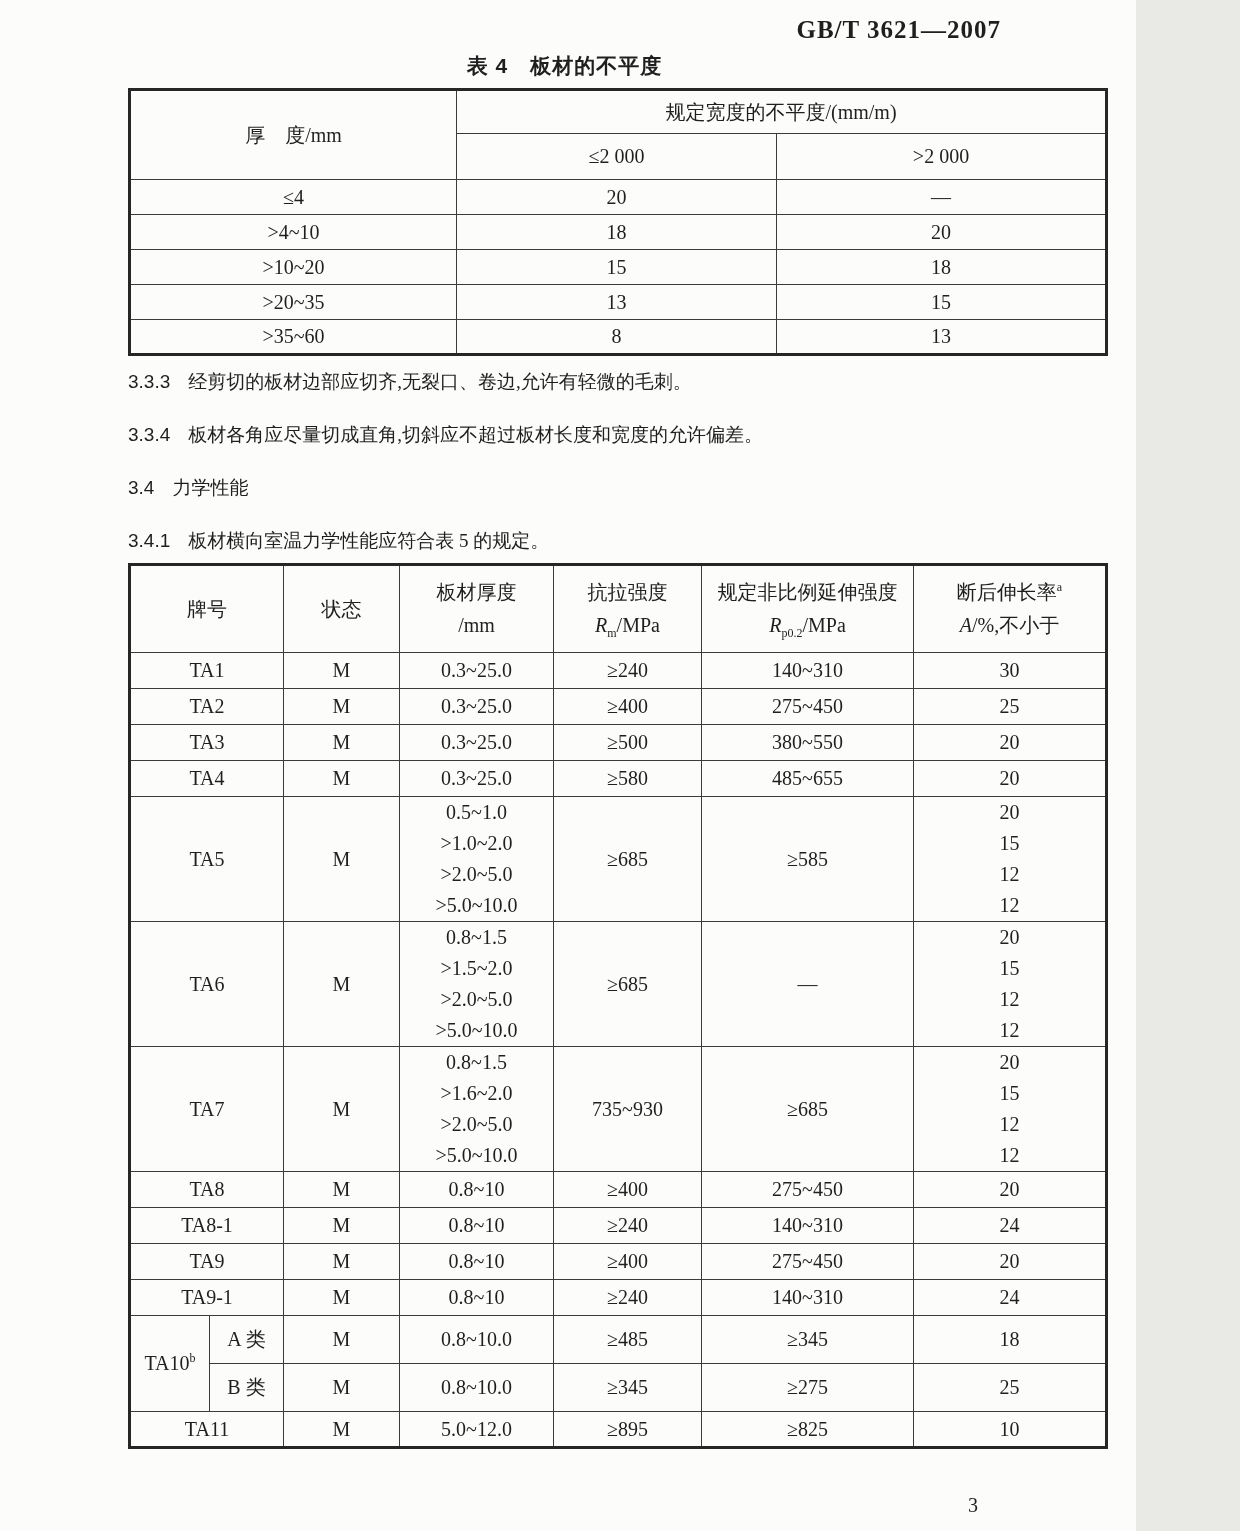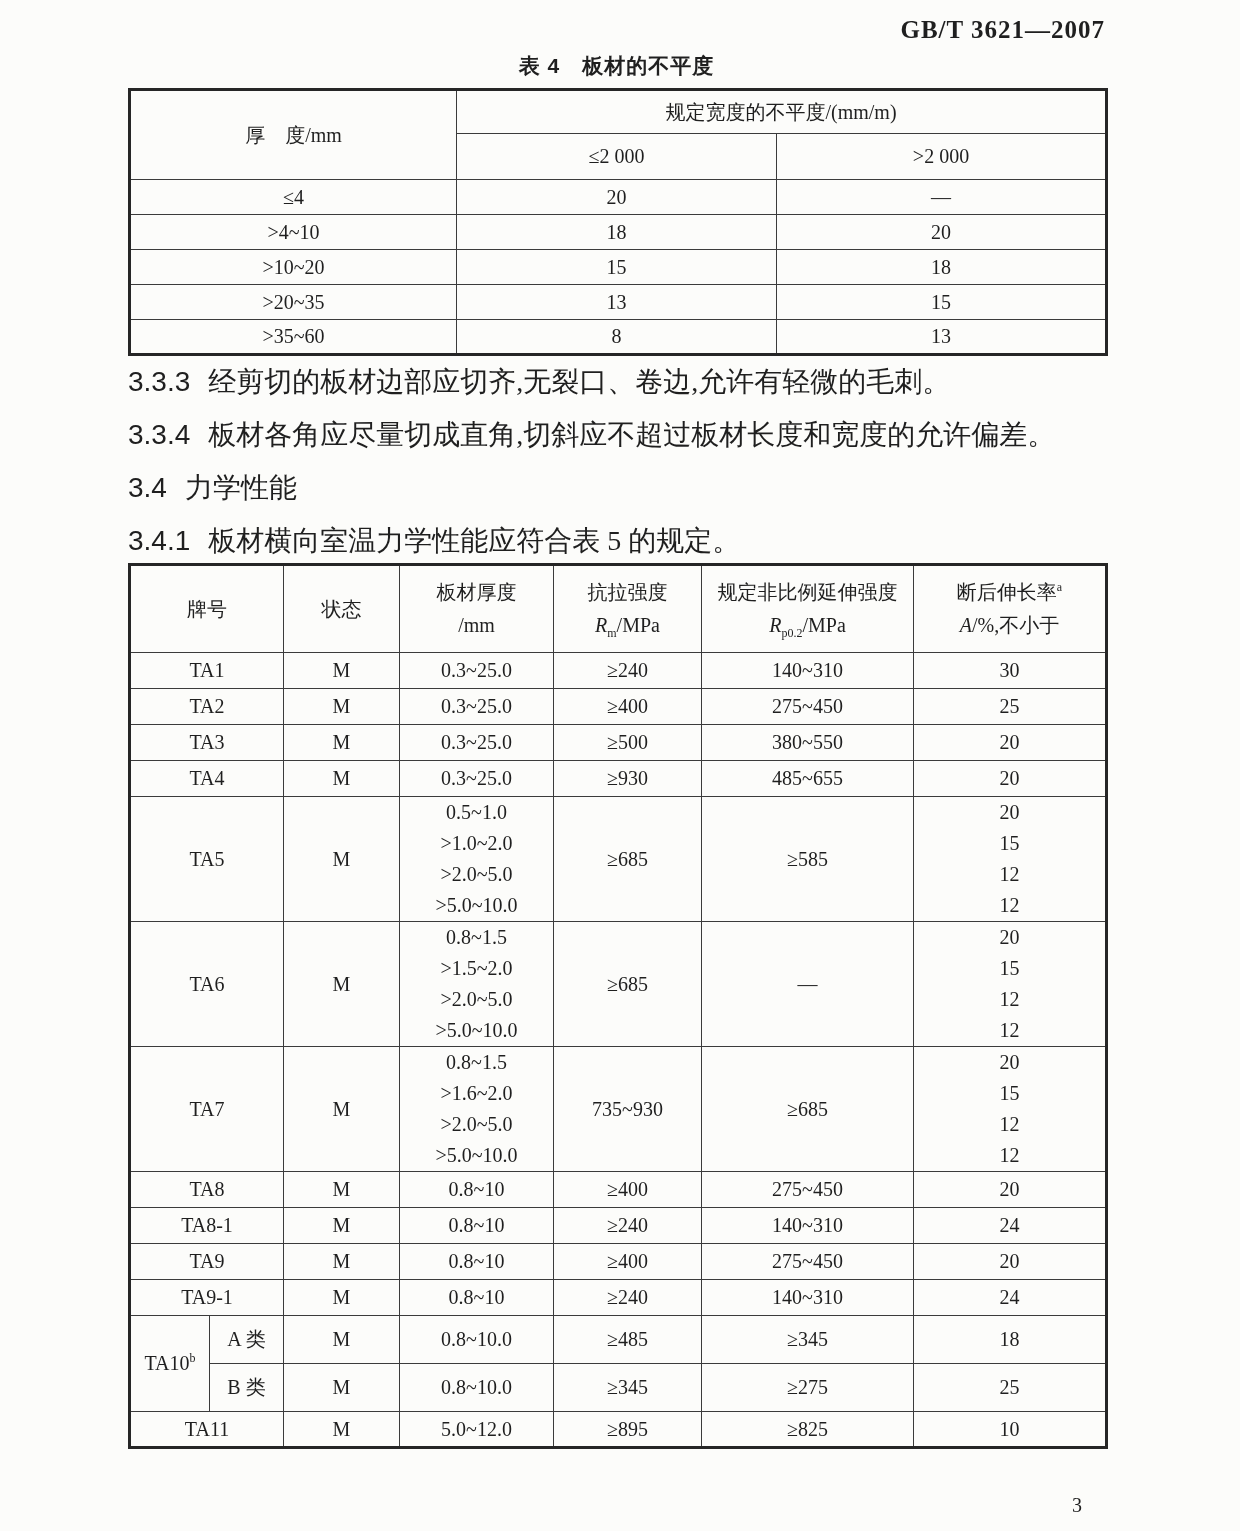--- a/index.html
+++ b/index.html
@@ -1,28 +1,28 @@
 <!DOCTYPE html>
 <html><head>
 <meta charset="utf-8">
 <style>
   * { box-sizing: border-box; }
   html,body { margin:0; padding:0; background:#e9e9e6; }
   .page {
-    width:1240px; height:1531px; position:relative; overflow:hidden;
+    width:1136px; height:1531px; position:relative; overflow:hidden;
     background:#fcfcfa; color:#1f1f1f;
     font-family:"Liberation Serif","DejaVu Serif",serif;
   }
   .content { padding:0 135px 0 128px; }
   .doc-header {
     padding-top:16px; text-align:right;
     font-size:25px; font-weight:bold; letter-spacing:1px;
   }
   .body-text { margin:20px 0 0; font-size:21px; line-height:28px; }
-  .para { margin:25px 0 0; font-size:28px; line-height:28px; }
+  .para { margin:25px 0 0; font-size:19px; line-height:28px; }
   .para.first { margin-top:12px; }
   .pnum { font-family:"Liberation Sans","DejaVu Sans",sans-serif; margin-right:18px; }
   .heading-para .pnum, .heading-para .ptext {
     font-family:"Liberation Sans","DejaVu Sans",sans-serif; font-weight:normal;
   }
   .table-title {
     margin-top:8px; text-align:center; font-size:21px; font-weight:bold;
     font-family:"Liberation Sans","DejaVu Sans",sans-serif; letter-spacing:1px;
   }
   table {
@@ -172,21 +172,21 @@
             <td>M</td>
             <td>0.3~25.0</td>
             <td>≥500</td>
             <td>380~550</td>
             <td>20</td>
           </tr>
           <tr>
             <td colspan="2"><span>TA4</span></td>
             <td>M</td>
             <td>0.3~25.0</td>
-            <td>≥930</td>
+            <td>≥580</td>
             <td>485~655</td>
             <td>20</td>
           </tr>
           <tr class="tall">
             <td colspan="2"><span>TA5</span></td>
             <td>M</td>
             <td>
               <div class="line">0.5~1.0</div>
               <div class="line">&gt;1.0~2.0</div>
               <div class="line">&gt;2.0~5.0</div>

